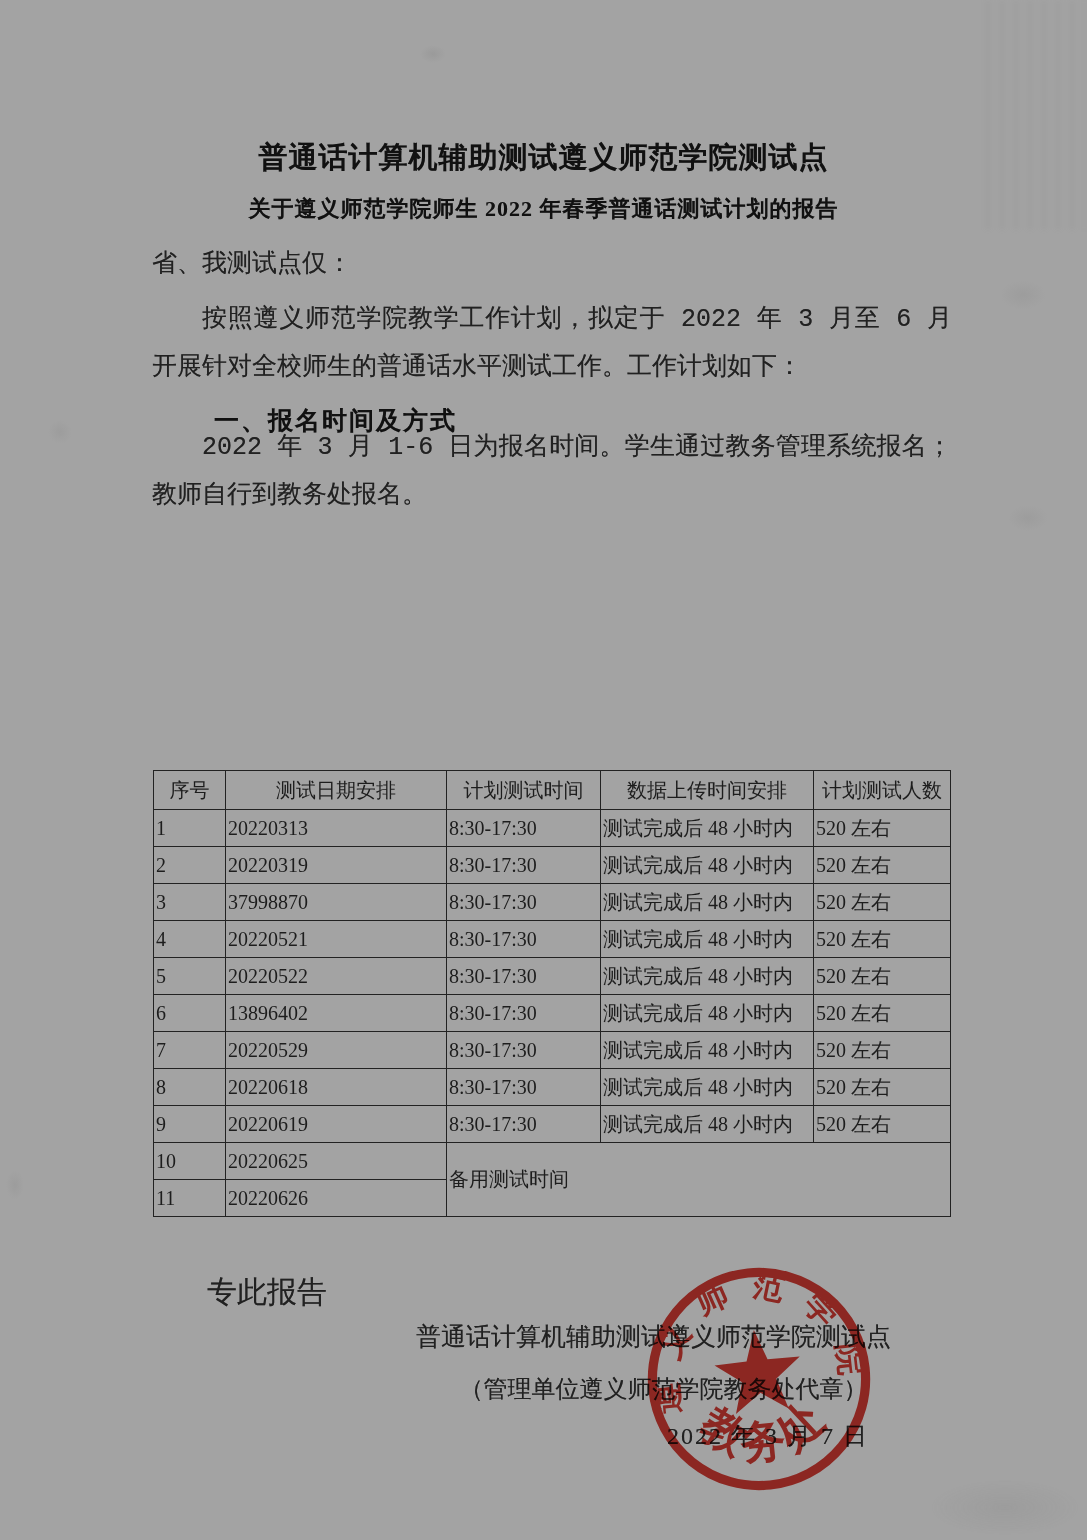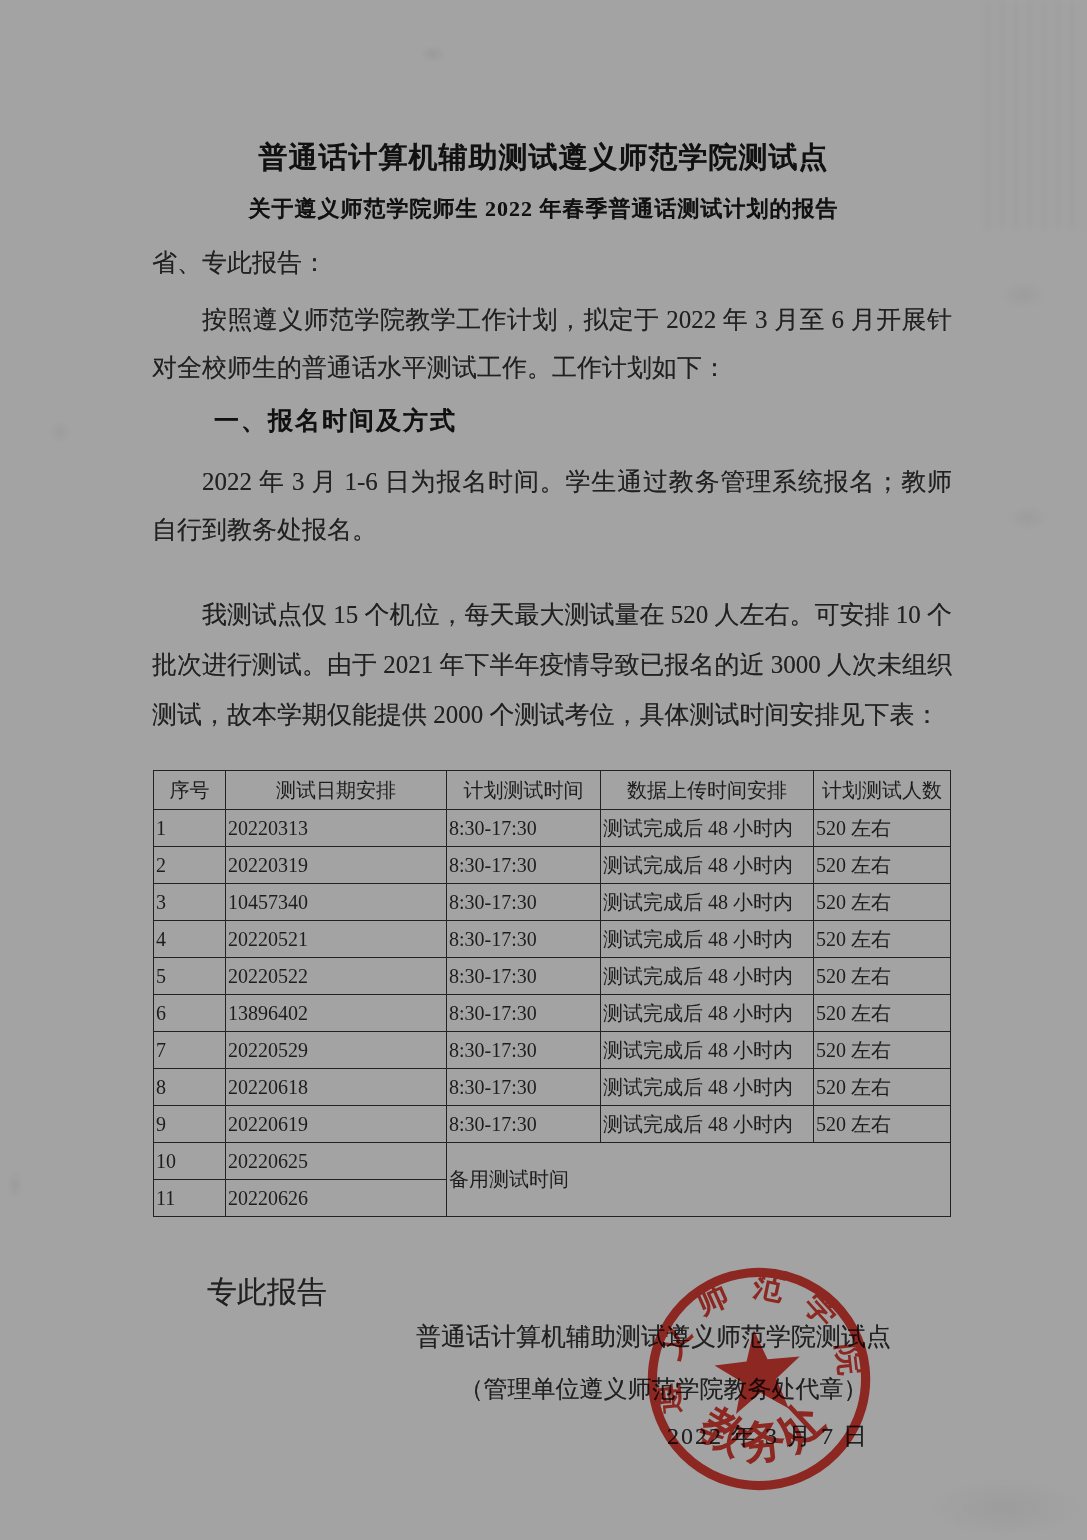--- a/index.html
+++ b/index.html
@@ -16,24 +16,24 @@
   .doc-title{
     position:absolute;left:0;width:1087px;text-align:center;
     font-weight:700;color:#111;letter-spacing:1px;
   }
   .title1{top:138px;font-size:29px;}
   .title2{top:194px;font-size:22px;}
   .salutation{position:absolute;left:152px;top:246px;font-size:25px;}
   .para{
     position:absolute;left:152px;width:800px;
     font-size:25px;line-height:48px;
-    text-indent:2em;text-align:justify;
+    text-indent:2em;text-align:justify;font-family:Liberation Mono, monospace;
   }
   .para1{top:296px;}
-  .para2{top:458px;}
+  .para2{top:424px;}
   .para3{top:590px;line-height:50px;}
   .sec-heading{
     position:absolute;left:214px;font-size:25px;font-weight:700;color:#111;
     letter-spacing:2px;
   }
   .heading1{top:404px;}
   .heading2{top:545px;}
   table.schedule{
     position:absolute;left:153px;top:770px;
     border-collapse:collapse;table-layout:fixed;
@@ -78,26 +78,25 @@
   <div class="noise n2"></div>
   <div class="noise n3"></div>
   <div class="noise n4"></div>
   <div class="noise n5"></div>
   <div class="noise n6"></div>
   <div class="noise n7"></div>
 
   <div class="doc-title title1 txt">普通话计算机辅助测试遵义师范学院测试点</div>
   <div class="doc-title title2 txt">关于遵义师范学院师生 2022 年春季普通话测试计划的报告</div>
 
-  <div class="salutation txt">省、专此报告：</div>
+  <div class="salutation txt">省、我测试点仅：</div>
 
   <div class="para para1 txt">按照遵义师范学院教学工作计划，拟定于 2022 年 3 月至 6 月开展针对全校师生的普通话水平测试工作。工作计划如下：</div>
   <div class="sec-heading heading1 txt">一、报名时间及方式</div>
   <div class="para para2 txt">2022 年 3 月 1-6 日为报名时间。学生通过教务管理系统报名；教师自行到教务处报名。</div>
-  <div class="para para3 txt">我测试点仅 15 个机位，每天最大测试量在 520 人左右。可安排 10 个批次进行测试。由于 2021 年下半年疫情导致已报名的近 3000 人次未组织测试，故本学期仅能提供 2000 个测试考位，具体测试时间安排见下表：</div>
 
   <table class="schedule">
     <colgroup>
       <col style="width:72px">
         <col style="width:221px">
         <col style="width:154px">
         <col style="width:213px">
         <col style="width:137px">
     </colgroup>
     <tbody>
@@ -117,21 +116,21 @@
     </tr>
     <tr>
       <td>2</td>
       <td>20220319</td>
       <td>8:30-17:30</td>
       <td>测试完成后 48 小时内</td>
       <td>520 左右</td>
     </tr>
     <tr>
       <td>3</td>
-      <td>10457340</td>
+      <td>37998870</td>
       <td>8:30-17:30</td>
       <td>测试完成后 48 小时内</td>
       <td>520 左右</td>
     </tr>
     <tr>
       <td>4</td>
       <td>20220521</td>
       <td>8:30-17:30</td>
       <td>测试完成后 48 小时内</td>
       <td>520 左右</td>

